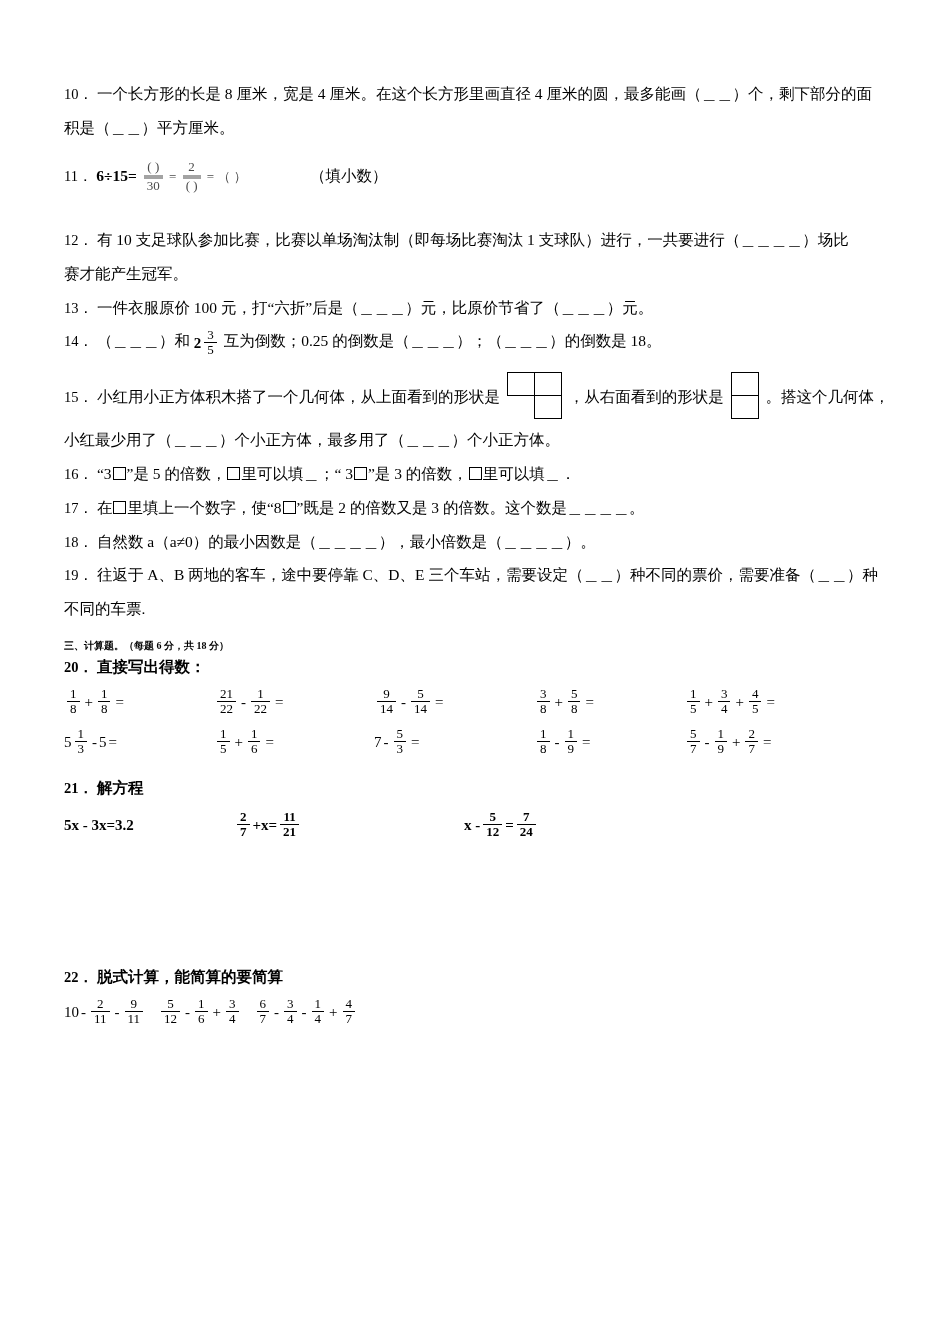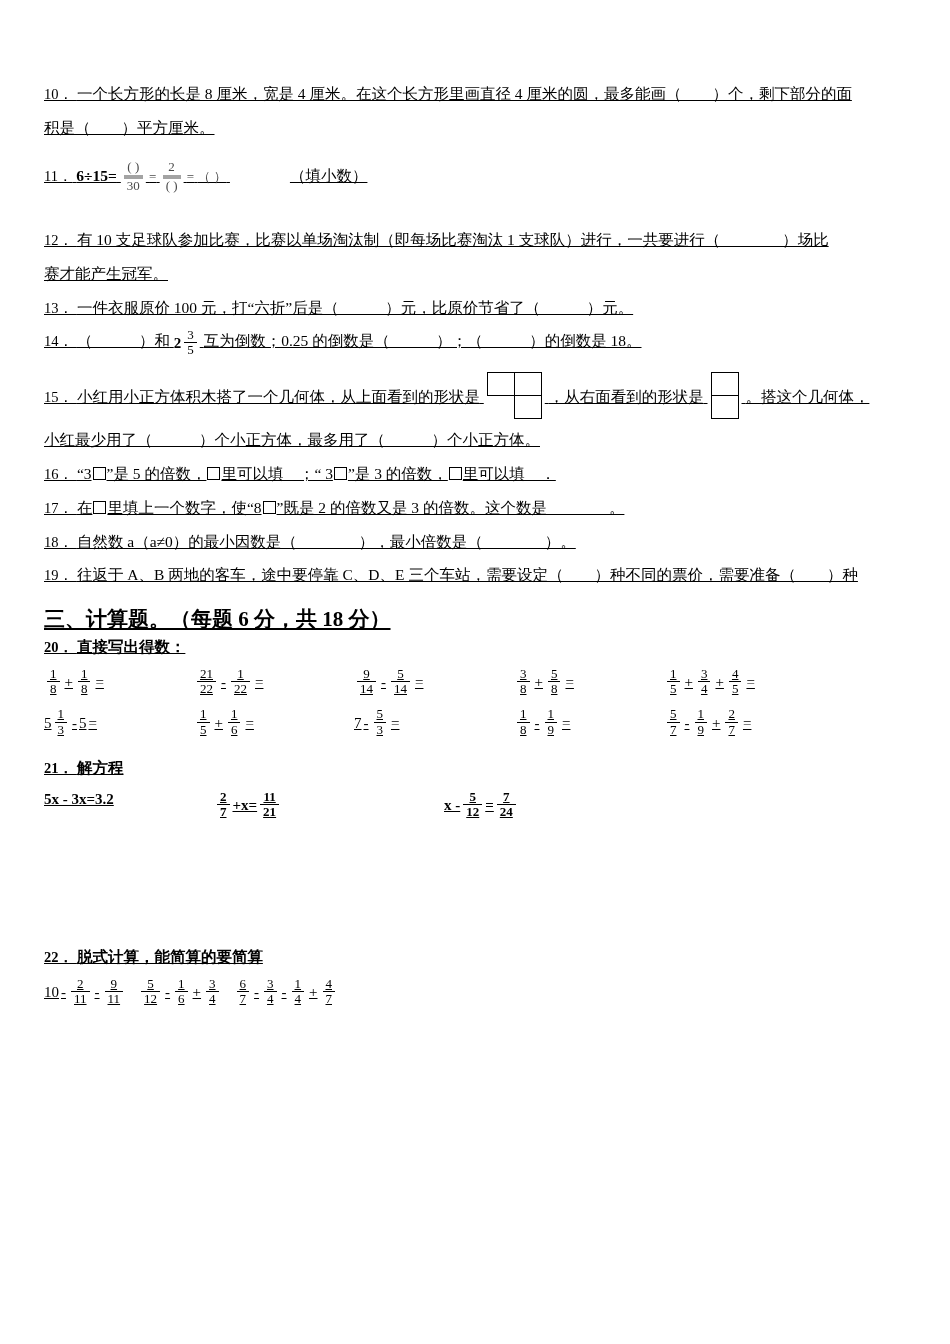--- a/index.html
+++ b/index.html
@@ -16,24 +16,23 @@
   }
   .page {
     position: relative;
     width: 950px;
     height: 1344px;
     padding: 0;
     box-sizing: border-box;
   }
   .content {
     position: absolute;
-    left: 44px;
+    left: 64px;
     top: 78px;
     width: 854px;
-    text-decoration: underline;
   }
   .q {
     font-size: 15.5px;
     line-height: 2.05;
     margin-bottom: 2px;
   }
   .qnum {
     font-family: "Liberation Serif", serif;
     font-size: 14.5px;
   }
@@ -93,21 +92,21 @@
 
   
   .hw {
     font-family: "Liberation Serif", serif;
     color: #4a4a4a;
     font-size: 13px;
   }
   .hw .frac .den { border-top: 4px solid #a3a3a3; }
 
   .sec-title {
-    font-size: 21px;
+    font-size: 10px;
     font-weight: bold;
     margin-top: 14px;
     margin-bottom: 2px;
   }
 
   
   .calc-row {
     display: flex;
     align-items: center;
     gap: 0px;
@@ -116,21 +115,21 @@
   }
   .calc-item {
     display: inline-flex;
     align-items: center;
     white-space: nowrap;
   }
   .calc-item .op { margin: 0 2px; }
 
   .eq-row {
     display: flex;
-    align-items: flex-start;
+    align-items: center;
     margin: 10px 0 6px 0;
     font-size: 15px;
   }
   .line-spacer { height: 14px; }
 </style>
 </head>
 <body>
 
 <div class="page">
   <div class="content">
@@ -237,20 +236,23 @@
 
     <div class="q">
       <span class="qnum">18．</span>
       <span>自然数 a（a≠0）的最小因数是（＿＿＿＿），最小倍数是（＿＿＿＿）。</span>
     </div>
 
     <div class="q">
       <span class="qnum">19．</span>
       <span>往返于 A、B 两地的客车，途中要停靠 C、D、E 三个车站，需要设定（＿＿）种不同的票价，需要准备（＿＿）种</span>
     </div>
+    <div class="q">
+      <span>不同的车票.</span>
+    </div>
 
     <div class="sec-title">三、计算题。（每题 6 分，共 18 分）</div>
 
     <div class="q" style="line-height:1.6;">
       <span class="qnum b">20．</span>
       <span class="b">直接写出得数：</span>
     </div>
 
     <div class="calc-row">
       <span class="calc-item" style="width:150px;">

